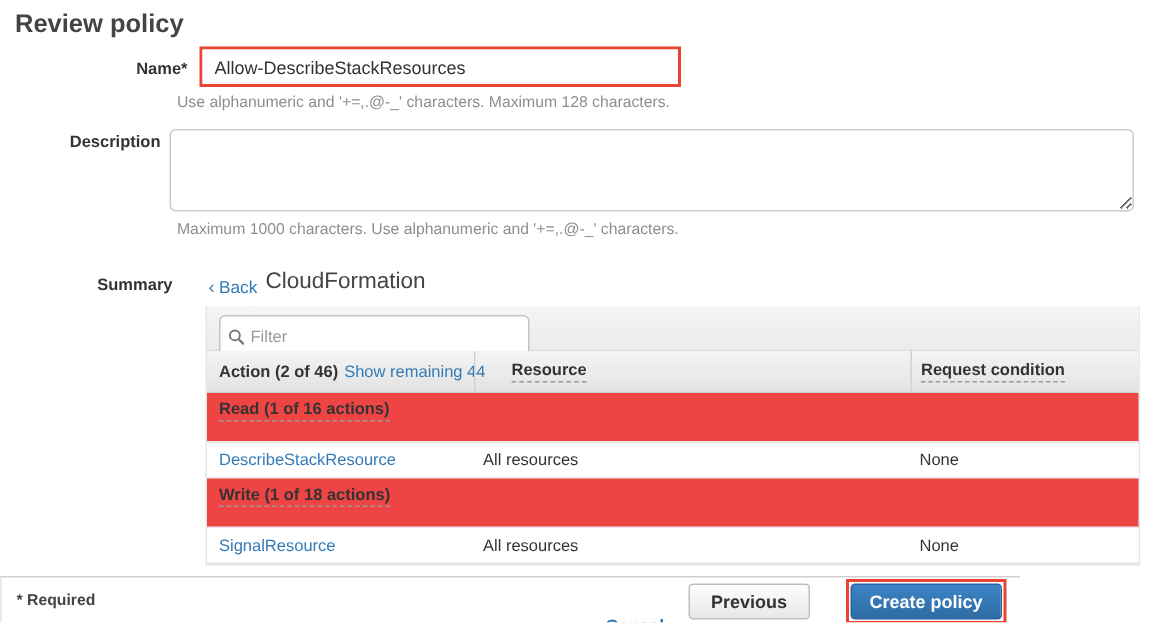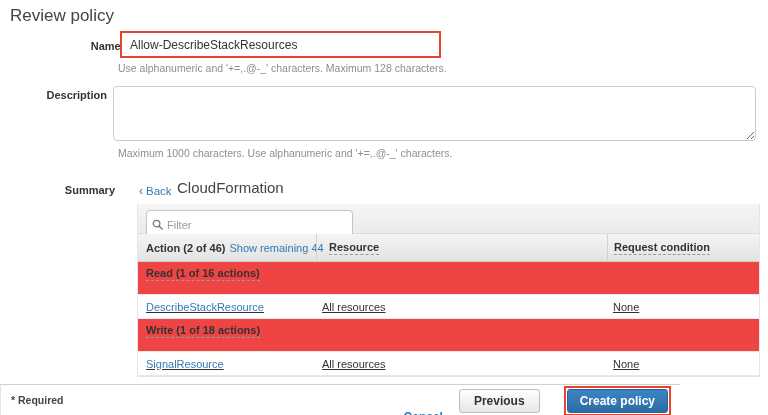--- a/index.html
+++ b/index.html
@@ -10,33 +10,33 @@
   }
   .page {
     position: relative;
     width: 768px;
     height: 415px;
     background: #fff;
     overflow: hidden;
   }
   .page-title {
     position: absolute; left: 10px; top: 6px;
-    font-size: 17px; font-weight: 400; color: #444;
+    font-size: 17px; font-weight: 700; color: #444;
   }
   .field-label {
     position: absolute;
     font-size: 11px; font-weight: bold; color: #333;
     text-align: right;
   }
   .name-label { left: 10px; width: 115px; top: 40px; }
   .desc-label { left: 0; width: 107px; top: 89px; }
   .summary-label { left: 0; width: 115px; top: 184px; }
 
   .name-annotation {
-    position: absolute; left: 120px; top: 31px;
+    position: absolute; left: 133px; top: 31px;
     width: 321px; height: 27px;
     border: 2px solid #e8442f;
     background: #fff;
   }
   .name-input {
     width: 100%; height: 100%;
     border: none; outline: none;
     padding: 0 8px;
     font-family: "Liberation Sans", sans-serif;
     font-size: 12px; color: #333;
@@ -99,38 +99,37 @@
   }
   .filter-input::placeholder { color: #999; }
 
   .header-row {
     display: flex; height: 28px; align-items: center;
     background: linear-gradient(#f4f4f4, #e3e3e3);
     border-bottom: 1px solid #cfcfcf;
   }
   .hcell { height: 100%; display: flex; align-items: center; }
   .hcell-action { width: 178px; padding-left: 8px; }
-  .hcell-resource { width: 291px; padding-left: 12px; border-left: 1px solid #d2d2d2; }
+  .hcell-resource { width: 291px; padding-left: 24px; border-left: 1px solid #d2d2d2; }
   .hcell-condition { flex: 1; padding-left: 6px; border-left: 1px solid #d2d2d2; }
   .hdr-bold { font-weight: bold; color: #333; white-space: nowrap; }
   .dashed-u { border-bottom: 1px dashed #9a9a9a; padding-bottom: 1px; }
   .link { color: #337ab7; text-decoration: none; cursor: pointer; }
   .hdr-link { margin-left: 4px; white-space: nowrap; }
 
   .group-row {
     height: 33px; line-height: 22px;
     background: #ef4444;
     border-bottom: 1px solid #e8e8e8;
     padding-left: 8px;
   }
   .data-row {
     display: flex; height: 24px; align-items: center;
     background: #fff;
     border-bottom: 1px solid #e8e8e8;
-    text-decoration: underline;
   }
   .dcell-action { width: 178px; padding-left: 8px; }
   .dcell-resource { width: 291px; padding-left: 6px; }
   .dcell-condition { flex: 1; padding-left: 6px; }
 
   .footer-bar {
     position: absolute; left: 0; top: 384px;
     width: 680px; height: 31px;
     background: #fff;
     border-top: 1px solid #d0d0d0;

